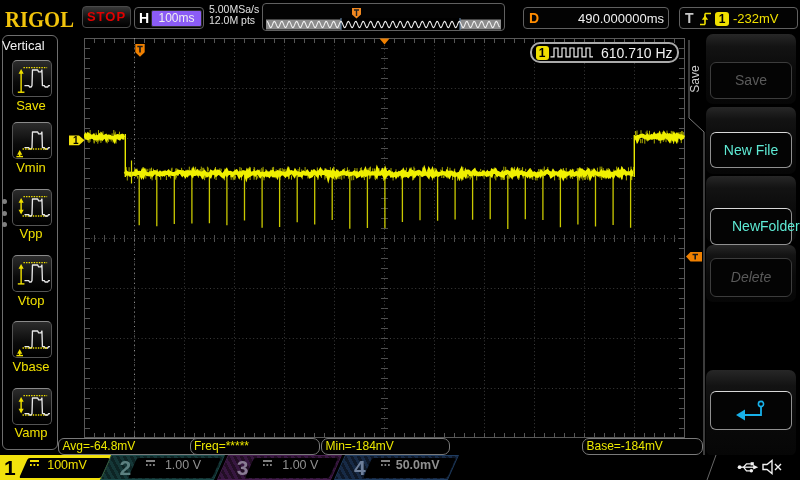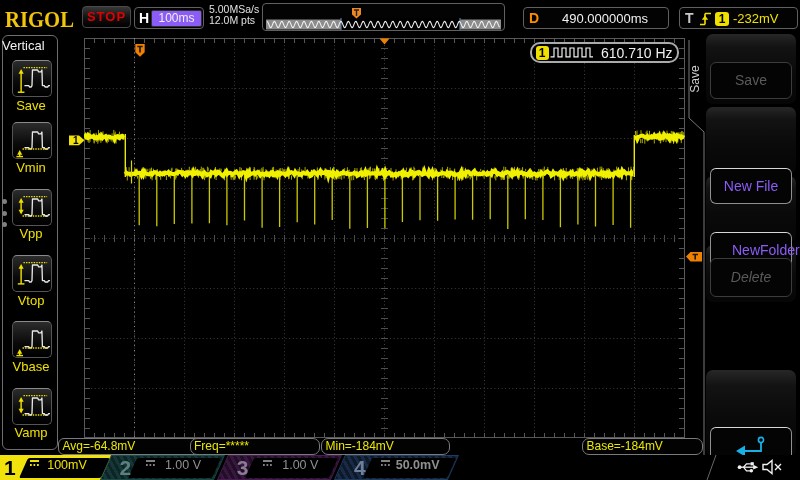--- a/index.html
+++ b/index.html
@@ -14,38 +14,38 @@
   color:#e00000; font-weight:bold; font-size:13px; text-align:center; line-height:20px; letter-spacing:1px;}
 .panel { border:1px solid #606060; border-radius:4px; background:#030303; }
 #hpanel { left:134px; top:7px; width:70px; height:22px; }
 #hpanel .h { position:absolute; left:4px; top:2px; color:#fff; font-weight:bold; font-size:14px; }
 #hpanel .tb { position:absolute; left:16px; top:1.5px; width:51px; height:17px; background:#8b5cf6;
   border-radius:2px; border:1px solid #2e2e2e; color:#f0f0f0; font-size:12px; text-align:center; line-height:15.5px;}
 #srate { left:209px; top:3.5px; color:#e0e0e0; font-size:10.5px; line-height:11.5px; }
 #wavepanel { left:262px; top:3px; width:243px; height:28px; }
 #dpanel { left:523px; top:7px; width:146px; height:22px; }
 #dpanel .d { position:absolute; left:5px; top:2px; color:#ff8c00; font-weight:bold; font-size:14px; }
-#dpanel .v { position:absolute; left:22px; top:3px; width:118px; text-align:center; color:#f0f0f0; font-size:13px; }
+#dpanel .v { position:absolute; left:22px; top:3px; width:118px; text-align:right; color:#f0f0f0; font-size:13px; }
 #tpanel { left:679px; top:7px; width:119px; height:22px; }
 #tpanel .t { position:absolute; left:5px; top:2px; color:#c8c8c8; font-weight:bold; font-size:14px; }
 #tpanel .n1 { position:absolute; left:35px; top:3.5px; width:14px; height:14px; background:#f0e000;
   border-radius:3px; color:#000; font-weight:bold; font-size:12px; text-align:center; line-height:14px; }
 #tpanel .tv { position:absolute; left:53px; top:3px; color:#f0e000; font-size:13px; }
 
 #lbox { left:2px; top:35px; width:56px; height:415px; border:1px solid #6e6e6e; border-radius:6px; background:#000; }
 #ltitle { left:2px; top:38px; width:56px; color:#f0f0f0; font-size:13px; }
 .lbtn { left:12px; width:40px; height:37px; border-radius:5px; background:linear-gradient(#2c2c2c,#0a0a0a 60%,#000);
   border:1px solid #555; border-top-color:#8a8a8a; }
 .llab { left:0px; width:62px; text-align:center; color:#f0e000; font-size:13px; }
 .pgdot { width:5px; height:5px; border-radius:50%; background:#808080; left:2px; }
 
 .rtile { left:706px; width:90px; border-radius:7px; background:linear-gradient(#272727,#131313 18%,#0a0a0a 55%,#060606); }
 .rbtn { left:710px; width:82px; border-radius:6px; background:#040404; text-align:center;
   font-size:14px; }
-.rbtn.en { border:1px solid #909090; border-top-color:#d8d8d8; color:#8b5cf6;margin-top:36px; }
+.rbtn.en { border:1px solid #909090; border-top-color:#d8d8d8; color:#5eead4; }
 .rbtn.dis { border:1px solid #3c3c3c; color:#5a5a5a; }
 #rsave { left:690px; top:62px; width:14px; height:32px; }
 #rsave span { position:absolute; left:-9px; top:10px; color:#d0d0d0; font-size:12px;
   transform:rotate(-90deg); white-space:nowrap; }
 
 .mbox { top:438px; height:17px; border:1px solid #7a7a7a; border-radius:7px; background:#020202;
   color:#ece800; font-size:12px; line-height:15px; padding-left:3.5px; }
 
 .skew { transform:skewX(-24deg); transform-origin:0 0; }
 #bbar { position:absolute; left:0; top:455px; width:800px; height:25px; background:#000; }
@@ -206,21 +206,21 @@
 <div class="abs" id="rsave">
       <span>Save</span>
     </div>
 <div class="abs rtile" style="top:34px;height:70px"></div>
 <div class="abs rtile" style="top:107px;height:67px"></div>
 <div class="abs rtile" style="top:176px;height:66px"></div>
 <div class="abs rtile" style="top:245px;height:57px"></div>
 <div class="abs rtile" style="top:370px;height:86px"></div>
 <div class="abs rbtn dis" style="top:62px;height:37px;line-height:35px;">Save</div>
 <div class="abs rbtn en" style="top:132px;height:36px;line-height:34px;">New File</div>
-<div class="abs rbtn en" style="top:196px;height:37px;line-height:35px;padding-left:21px;">NewFolder</div>
+<div class="abs rbtn en" style="top:208px;height:37px;line-height:35px;padding-left:21px;">NewFolder</div>
 <div class="abs rbtn dis" style="top:258px;height:39px;line-height:37px;font-style:italic;">Delete</div>
 <div class="abs rbtn en" style="top:391px;height:39px;">
 <svg width="36" height="26" viewBox="0 0 36 26" style="margin-top:6px">
   <circle cx="28" cy="6" r="2.6" fill="none" stroke="#18b0e8" stroke-width="1.6"></circle>
   <path d="M28,8.5 V17 H10" stroke="#18b0e8" stroke-width="1.8" fill="none"></path>
   <path d="M12,11.5 L3,17 L12,22.5 z" fill="#18b0e8"></path>
 </svg>
 </div>
 
 <div class="abs mbox" style="left:58px;width:155px;border-radius:6px;">Avg=-64.8mV</div>

